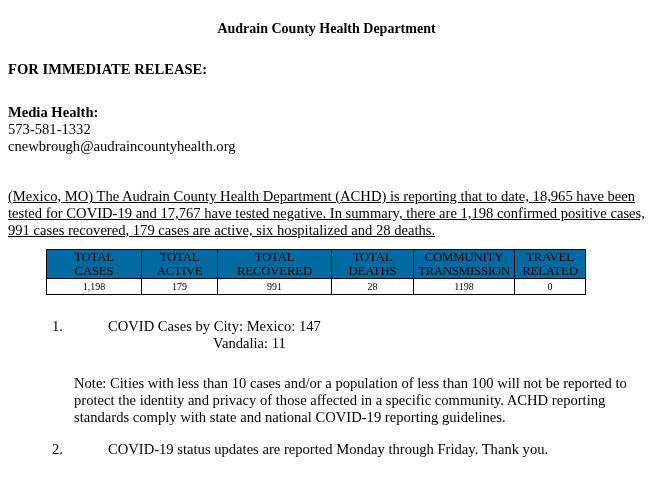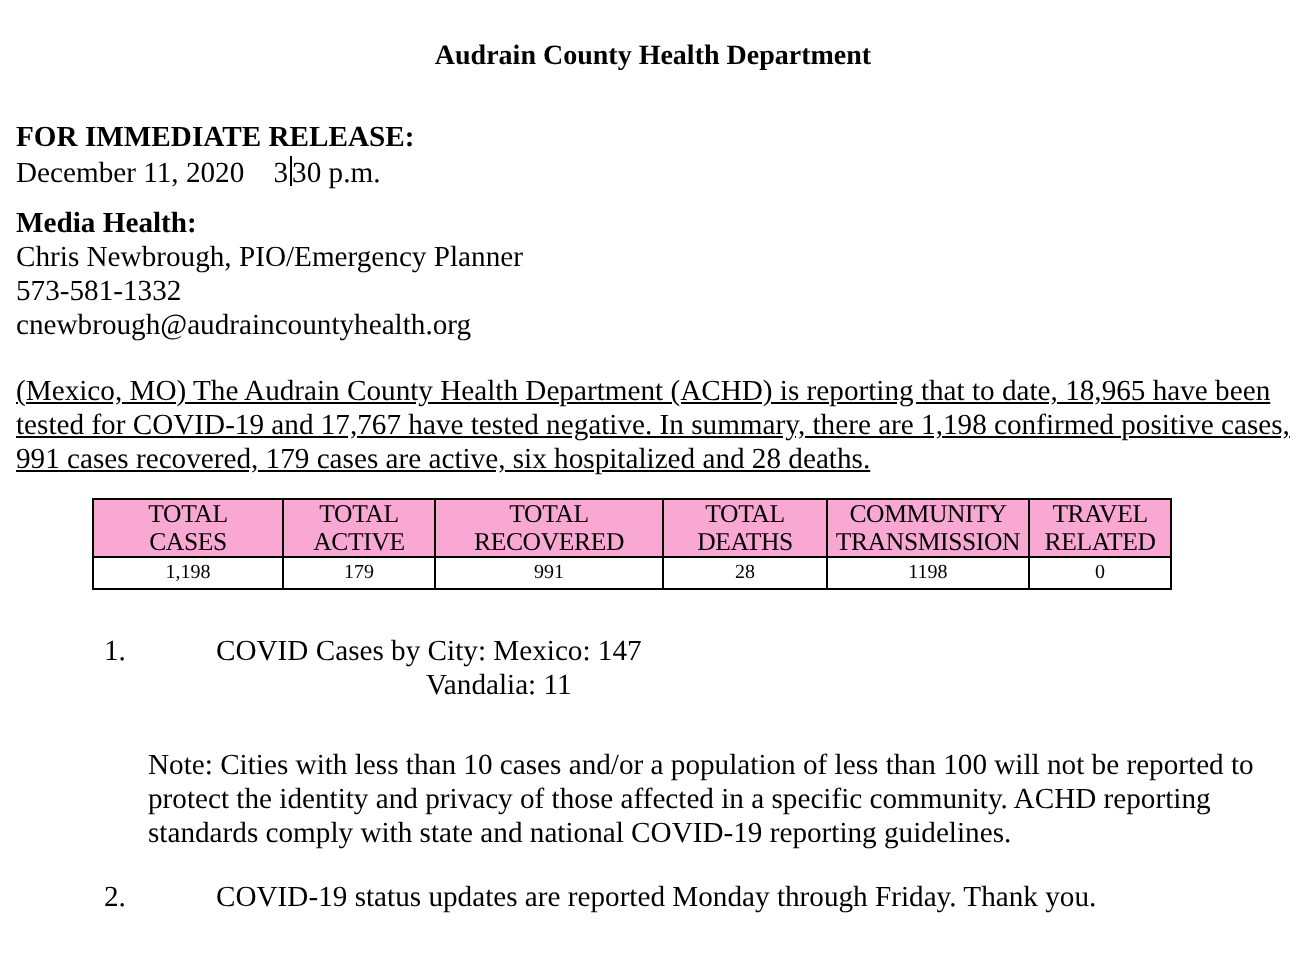--- a/index.html
+++ b/index.html
@@ -61,21 +61,21 @@
       border-collapse: collapse;
       font-size: 12.8px;
       line-height: 14px;
     }
     .stats-table td {
       border: 1px solid #000;
       text-align: center;
       padding: 0;
     }
     .stats-table tr.hdr td {
-      background: #f9a8d4;
+      background: #0369a1;
       height: 28px;
       vertical-align: middle;
       letter-spacing: -0.2px;
     }
     .stats-table tr.val td {
       height: 15px;
       font-size: 10px;
       line-height: 15px;
       margin-top: 24px;
     }
@@ -114,26 +114,24 @@
     }
     .item2 { top: 123px; }
   </style>
 </head>
 <body>
 
 <div class="title">Audrain County Health Department</div>
 
 <div class="release">
   <div class="head">FOR IMMEDIATE RELEASE:</div>
-  <div class="date-line"><span>December 11, 2020</span>    <span>3</span><span class="cursor"></span><span>30 p.m.</span></div>
 </div>
 
 <div class="contact">
   <div class="head">Media Health:</div>
-  <div>Chris Newbrough, PIO/Emergency Planner</div>
   <div>573-581-1332</div>
   <div>cnewbrough@audraincountyhealth.org</div>
 </div>
 
 <div class="summary">(Mexico, MO) The Audrain County Health Department (ACHD) is reporting that to date, 18,965 have been tested for COVID-19 and 17,767 have tested negative.  In summary, there are 1,198 confirmed positive cases, 991 cases recovered, 179 cases are active, six hospitalized and 28 deaths.</div>
 
 <table class="stats-table">
   <tbody>
       <tr class="hdr">
     <td style="width:94px"><span>TOTAL</span><br><span>CASES</span></td>

